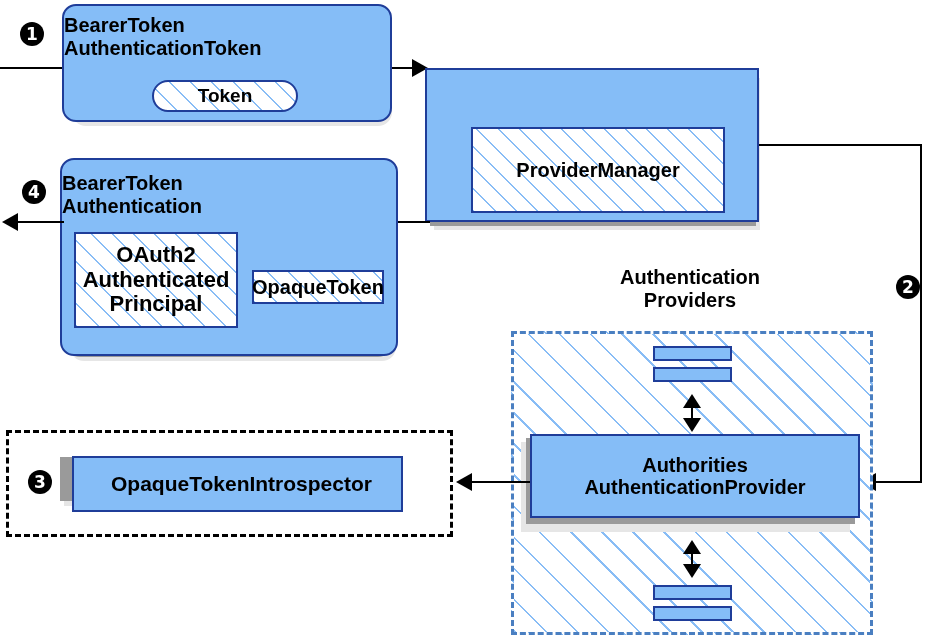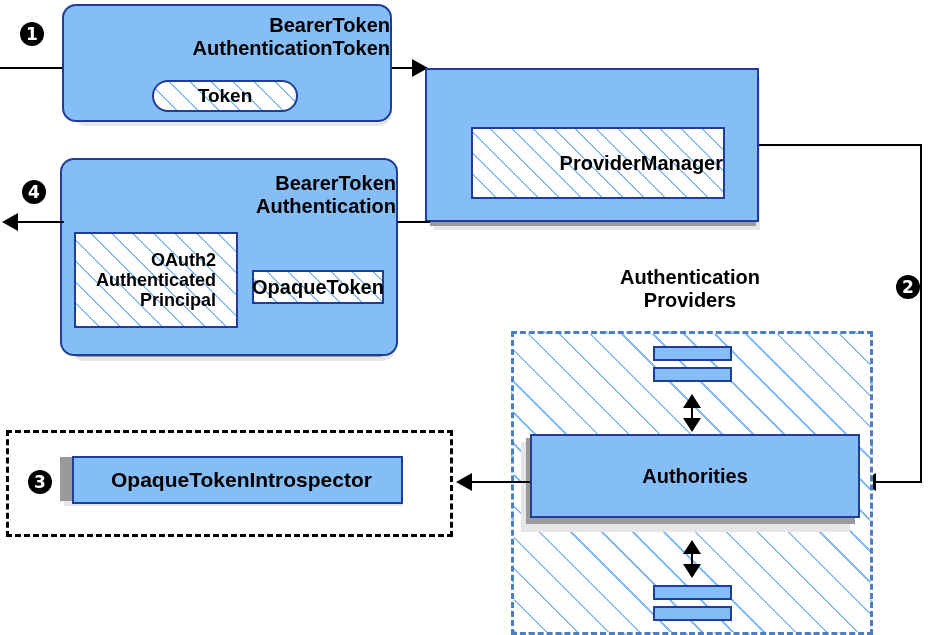--- a/index.html
+++ b/index.html
@@ -88,22 +88,22 @@
   .plain-label {
     color: #000000;
     font-weight: bold;
     text-align: center;
     line-height: 1.16;
   }
 
   
   .node-caption {
     position: absolute;
-    left: 16px; right: 0;
-    text-align: right;
+    left: 0; right: 0;
+    text-align: left;
     font-weight: bold;
     color: #000000;
     line-height: 1.13;
   }
 
   
   .badge {
     width: 24px;
     height: 24px;
     border-radius: 50%;
@@ -175,42 +175,42 @@
       <span>Token</span>
     </div>
   </div>
 
   <div class="abs hline" style="left:392px; top:67px; width:28px;"></div>
   <div class="abs arrow-right" style="left:412px; top:59px;"></div>
 
   <div class="abs shadow-light" style="left:434px; top:78px; width:326px; height:152px;"></div>
   <div class="abs shadow-dark" style="left:430px; top:74px; width:326px; height:152px;"></div>
   <div class="abs node" style="left:425px; top:68px; width:334px; height:154px; display:block;">
-    <div class="abs hatch" style="left:44px; top:57px; width:254px; height:72px; font-size:20px;justify-content:flex-end;">
+    <div class="abs hatch" style="left:44px; top:57px; width:254px; height:86px; font-size:20px;">
       <span>ProviderManager</span>
     </div>
   </div>
 
   <div class="abs hline" style="left:759px; top:144px; width:163px;"></div>
   <div class="abs vline" style="left:920px; top:144px; height:338px;"></div>
   <div class="abs hline" style="left:872px; top:481px; width:50px;"></div>
   <div class="abs arrow-left" style="left:860px; top:473px;"></div>
 
   <div class="abs badge" style="left:896px; top:275px;">2</div>
 
   <div class="abs hline" style="left:394px; top:221px; width:36px;"></div>
 
   <div class="abs shadow-light rounded" style="left:70px; top:175px; width:326px; height:186px;"></div>
   <div class="abs shadow-dark rounded" style="left:66px; top:171px; width:326px; height:186px;"></div>
   <div class="abs node rounded" style="left:60px; top:158px; width:338px; height:198px; display:block;">
     <div class="node-caption" style="top:12px; font-size:20px;">
       <span>BearerToken</span><br>
       <span>Authentication</span>
     </div>
-    <div class="abs hatch" style="left:12px; top:72px; width:164px; height:96px; font-size:18px;text-align:right;">
+    <div class="abs hatch" style="left:12px; top:72px; width:164px; height:96px; font-size:22px;">
       <span>
         <span>OAuth2</span><br>
         <span>Authenticated</span><br>
         <span>Principal</span>
       </span>
     </div>
     <div class="abs hatch" style="left:190px; top:110px; width:132px; height:34px; font-size:20px;">
       <span>OpaqueToken</span>
     </div>
   </div>
@@ -231,36 +231,37 @@
 
   <div class="abs arrow-up" style="left:683px; top:394px;"></div>
   <div class="abs vline" style="left:691px; top:398px; height:26px;"></div>
   <div class="abs arrow-down" style="left:683px; top:418px;"></div>
 
   <div class="abs shadow-light" style="left:521px; top:442px; width:329px; height:90px;"></div>
   <div class="abs shadow-dark" style="left:526px; top:438px; width:329px; height:86px;"></div>
   <div class="abs node" style="left:530px; top:434px; width:330px; height:84px; font-size:20px;">
     <span>
       <span>Authorities</span><br>
+      <span>AuthenticationProvider</span>
     </span>
   </div>
 
   <div class="abs arrow-up" style="left:683px; top:540px;"></div>
   <div class="abs vline" style="left:691px; top:544px; height:26px;"></div>
   <div class="abs arrow-down" style="left:683px; top:564px;"></div>
 
   <div class="abs stack-bar" style="left:653px; top:585px; width:79px;"></div>
   <div class="abs stack-bar" style="left:653px; top:606px; width:79px;"></div>
 
   <div class="abs hline" style="left:470px; top:481px; width:60px;"></div>
   <div class="abs arrow-left" style="left:456px; top:473px;"></div>
 
   <div class="abs dashed-black" style="left:6px; top:430px; width:447px; height:107px;"></div>
 
   <div class="abs badge" style="left:28px; top:470px;">3</div>
 
   <div class="abs shadow-light" style="left:64px; top:461px; width:339px; height:45px;"></div>
   <div class="abs shadow-dark" style="left:60px; top:457px; width:339px; height:44px;"></div>
-  <div class="abs node" style="left:72px; top:456px; width:331px; height:48px; font-size:21px;padding-left:8px;">
+  <div class="abs node" style="left:72px; top:456px; width:331px; height:56px; font-size:21px;padding-left:8px;">
     <span>OpaqueTokenIntrospector</span>
   </div>
 
 </div>
 
 </body></html>

